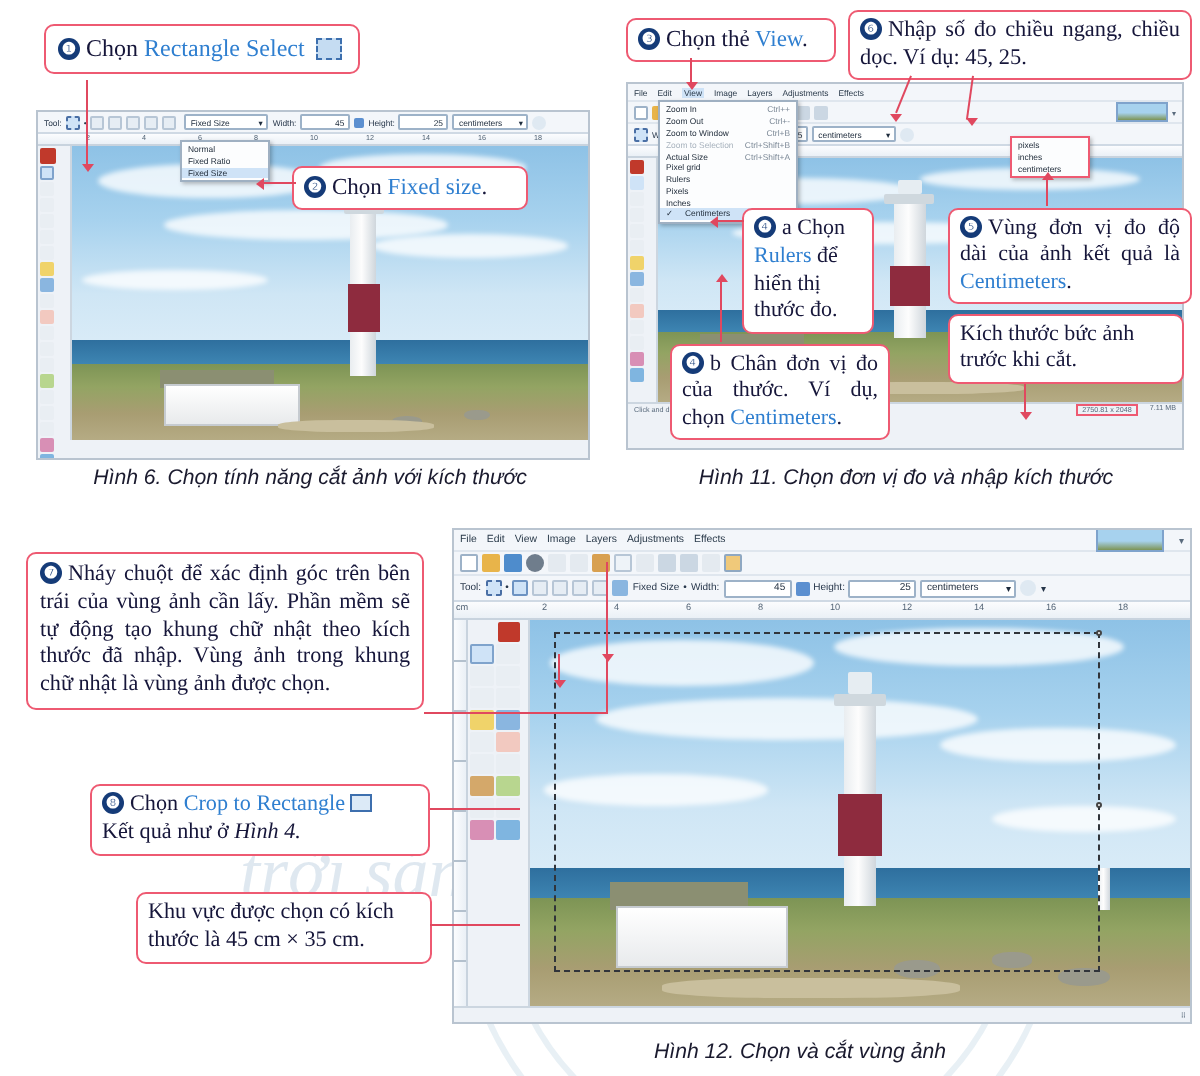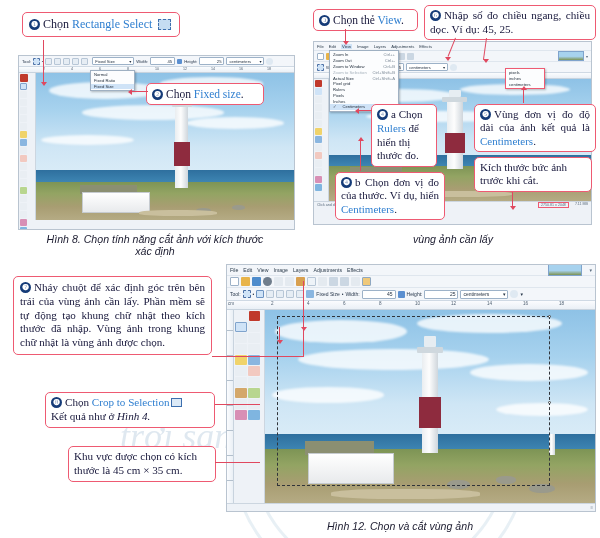--- a/index.html
+++ b/index.html
@@ -322,22 +322,21 @@
 <div class="ln" style="left:43px; top:40px; width:1.4px; height:43px;"></div>
 <div class="arrow ar-down" style="left:40.5px; top:82px;"></div>
 
 <div class="callout plain" style="left:146px; top:83px; width:118px; font-size:11.5px; padding:3px 5px;">
   <span class="badge">❷</span><span>Chọn </span><span class="hl">Fixed size</span><span>.</span>
 </div>
 <div class="ln" style="left:132px; top:91px; width:16px; height:1.4px;"></div>
 <div class="arrow ar-left" style="left:128px; top:88.5px;"></div>
 
 <div class="caption" style="left:10px; top:233px; width:290px;">
-  <div>Hình 8. Chọn tính năng cắt ảnh với kích thước</div>
-  <div>xác định</div>
+  <div>Hình 6. Chọn tính năng cắt ảnh với kích thước</div>
 </div>
 
 <div class="app" style="left:313px; top:41px; width:279px; height:184px;">
 
   <div class="menubar">
     <span>File</span>
     <span>Edit</span>
     <span style="background:#cfe3f7;padding:0 1px;">View</span>
     <span>Image</span>
     <span>Layers</span>
@@ -494,39 +493,39 @@
 <div class="ln" style="left:486px; top:38px; width:1.4px; height:22px; transform:rotate(8deg); transform-origin:top;"></div>
 <div class="arrow ar-down" style="left:483px; top:59px;"></div>
 
 <div class="callout plain" style="left:371px; top:104px; width:66px; font-size:11px; line-height:1.25;">
   <span class="badge">❹</span><span>a</span><span> Chọn </span><span class="hl">Rulers</span><span> để hiển thị thước đo.</span>
 </div>
 <div class="ln" style="left:359px; top:110px; width:13px; height:1.4px;"></div>
 <div class="arrow ar-left" style="left:355px; top:107.5px;"></div>
 
 <div class="callout" style="left:335px; top:172px; width:110px; font-size:11px;">
-  <span class="badge">❹</span><span>b</span><span> Chọn đơn vị đo của thước. Ví dụ, hiển </span><span class="hl">Centimeters</span><span>.</span>
+  <span class="badge">❹</span><span>b</span><span> Chân đơn vị đo của thước. Ví dụ, chọn </span><span class="hl">Centimeters</span><span>.</span>
 </div>
 <div class="ln" style="left:360px; top:141px; width:1.4px; height:30px;"></div>
 <div class="arrow ar-up" style="left:357.5px; top:137px;"></div>
 
 <div class="callout" style="left:474px; top:104px; width:122px; font-size:11px;">
   <span class="badge">❺</span><span>Vùng đơn vị đo độ dài của ảnh kết quả là </span><span class="hl">Centimeters</span><span>.</span>
 </div>
 <div class="ln" style="left:523px; top:90px; width:1.4px; height:13px;"></div>
 <div class="arrow ar-up" style="left:520.5px; top:86px;"></div>
 
 <div class="callout plain" style="left:474px; top:157px; width:118px; font-size:11px;">
   <span>Kích thước bức ảnh trước khi cắt.</span>
 </div>
 <div class="ln" style="left:512px; top:192px; width:1.4px; height:15px;"></div>
 <div class="arrow ar-down" style="left:509.5px; top:206px;"></div>
 
 <div class="caption" style="left:308px; top:233px; width:290px;">
-  <div>vùng ảnh cần lấy</div>
+  <div>Hình 11. Chọn đơn vị đo và nhập kích thước</div>
 </div>
 
 <div class="app" style="left:226px; top:264px; width:370px; height:248px;">
 
   <div class="menubar" style="height:11px;">
     <span style="font-size:5.2px;">File</span>
     <span style="font-size:5.2px;">Edit</span>
     <span style="font-size:5.2px;">View</span>
     <span style="font-size:5.2px;">Image</span>
     <span style="font-size:5.2px;">Layers</span>
@@ -669,21 +668,21 @@
 <div class="callout" style="left:13px; top:276px; width:199px; font-size:11.1px; line-height:1.24; padding:4px 6px;">
   <span class="badge">❼</span><span>Nháy chuột để xác định góc trên bên trái của vùng ảnh cần lấy. Phần mềm sẽ tự động tạo khung chữ nhật theo kích thước đã nhập. Vùng ảnh trong khung chữ nhật là vùng ảnh được chọn.</span>
 </div>
 <div class="ln" style="left:212px; top:356px; width:92px; height:1.4px;"></div>
 <div class="ln" style="left:303px; top:281px; width:1.4px; height:76px;"></div>
 <div class="arrow ar-down" style="left:300.5px; top:327px;"></div>
 <div class="ln" style="left:279px; top:327px; width:1.4px; height:14px;"></div>
 <div class="arrow ar-down" style="left:276.5px; top:340px;"></div>
 
 <div class="callout plain" style="left:45px; top:392px; width:170px; font-size:11.1px; line-height:1.25;">
-  <span class="badge">❽</span><span>Chọn </span><span class="hl">Crop to Selection</span><span style="display:inline-block;width:11px;height:9px;border:1px solid #3d6fae;background:#dceaf7;vertical-align:-1px;margin:0 2px;"></span><br>
+  <span class="badge">❽</span><span>Chọn </span><span class="hl">Crop to Rectangle</span><span style="display:inline-block;width:11px;height:9px;border:1px solid #3d6fae;background:#dceaf7;vertical-align:-1px;margin:0 2px;"></span><br>
   <span>Kết quả như ở </span><span class="ital">Hình 4.</span>
 </div>
 <div class="ln" style="left:215px; top:404px; width:45px; height:1.4px;"></div>
 
 <div class="callout plain" style="left:68px; top:446px; width:148px; font-size:11.1px; line-height:1.25;">
   <span>Khu vực được chọn có kích thước là 45 cm × 35 cm.</span>
 </div>
 <div class="ln" style="left:215px; top:462px; width:45px; height:1.4px;"></div>
 
 <div class="caption" style="left:200px; top:520px; width:400px;">

